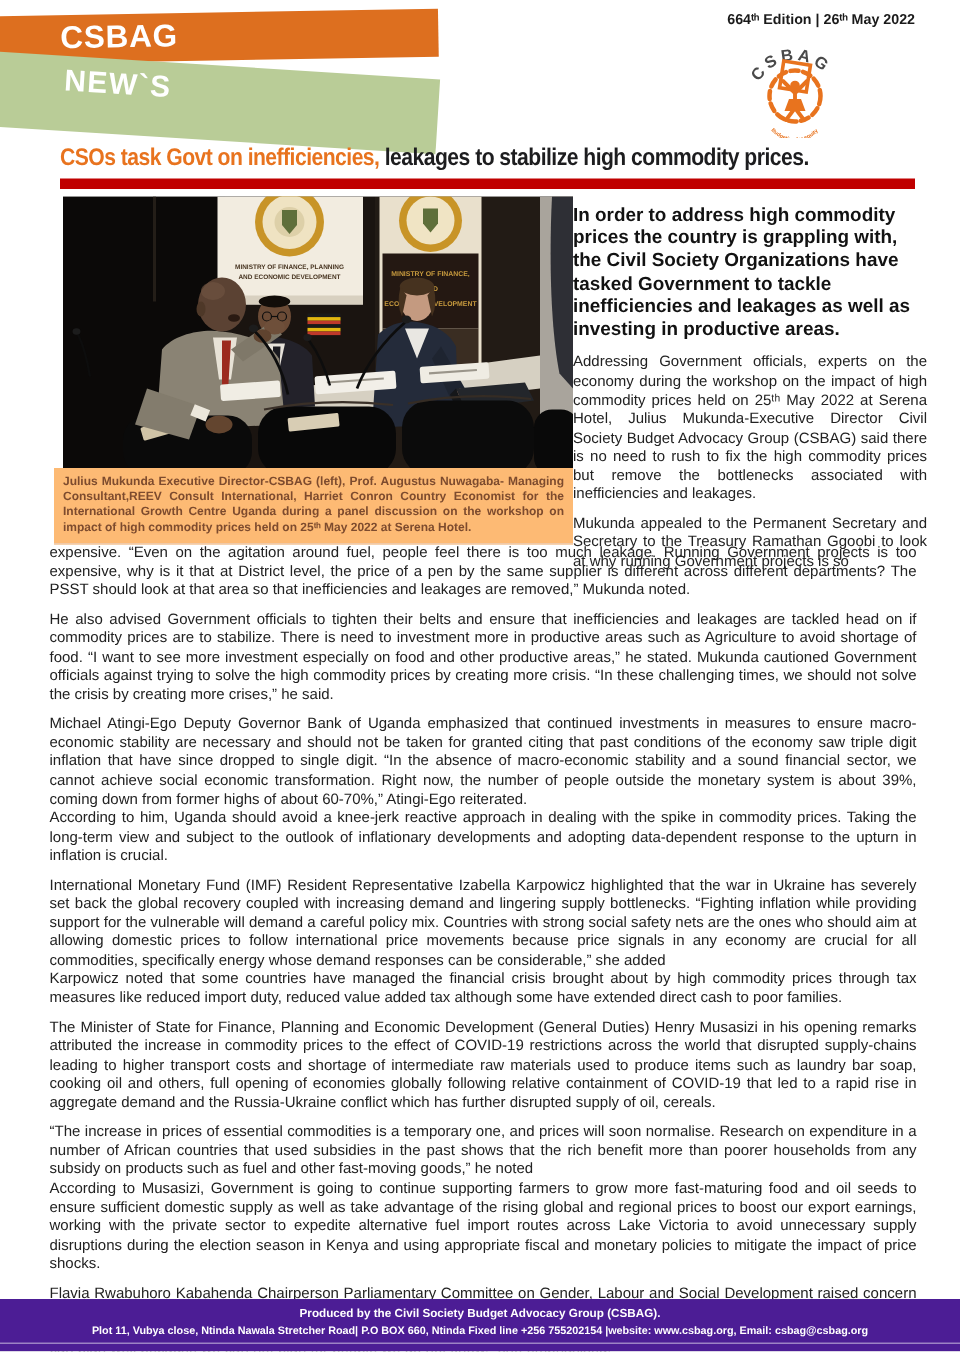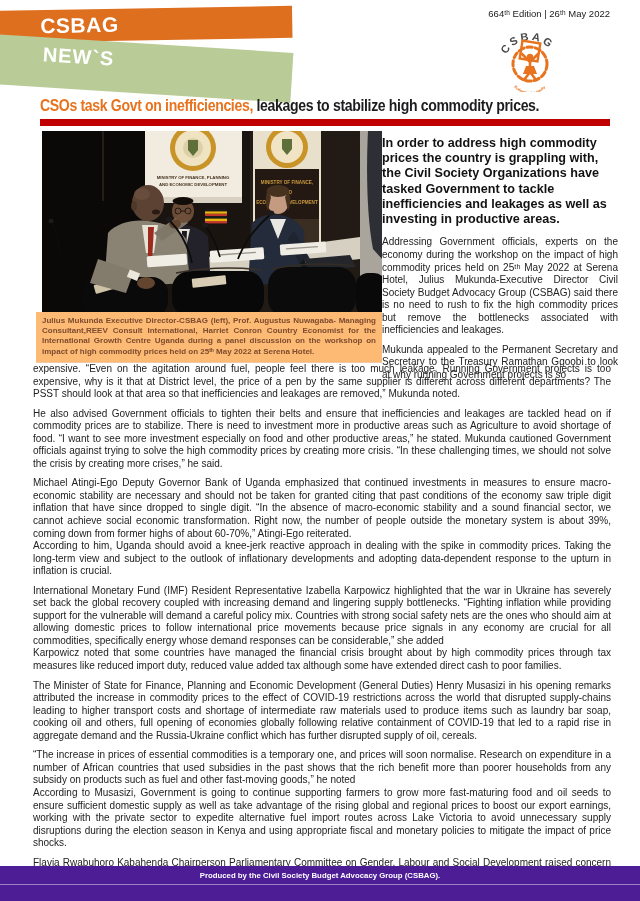--- a/index.html
+++ b/index.html
@@ -19,21 +19,21 @@
   }
   .banner-green{
     position:absolute; left:-8px; top:34px; width:302px; height:50px;
     background:#b9cc97; transform:rotate(3.6deg); transform-origin:left top;
     display:flex; align-items:flex-start;
   }
   .banner-green .brand{
     padding-left:52px; padding-top:6px; color:#fff; font-weight:bold; font-size:20px; letter-spacing:1px;
   }
   .edition{
-    position:absolute; right:30px; top:8px; font-size:9.5px; font-weight:normal; color:#1a1a1a;
+    position:absolute; right:30px; top:8px; font-size:9.5px; font-weight:bold; color:#1a1a1a;
   }
   .logo{ position:absolute; right:76px; top:26px; }
   
   .headline{
     position:absolute; left:40px; top:97px; margin:0; white-space:nowrap;
     font-size:16px; font-weight:bold; letter-spacing:-0.4px;
     transform:scaleX(.88); transform-origin:left center;
   }
   .hl-orange{ color:#e8731e; }
   .hl-dark{ color:#1d1d1f; }
@@ -237,16 +237,17 @@
       <p class="bp">International Monetary Fund (IMF) Resident Representative Izabella Karpowicz highlighted that the war in Ukraine has severely set back the global recovery coupled with increasing demand and lingering supply bottlenecks. “Fighting inflation while providing support for the vulnerable will demand a careful policy mix. Countries with strong social safety nets are the ones who should aim at allowing domestic prices to follow international price movements because price signals in any economy are crucial for all commodities, specifically energy whose demand responses can be considerable,” she added
 Karpowicz noted that some countries have managed the financial crisis brought about by high commodity prices through tax measures like reduced import duty, reduced value added tax although some have extended direct cash to poor families.</p>
       <p class="bp">The Minister of State for Finance, Planning and Economic Development (General Duties) Henry Musasizi in his opening remarks attributed the increase in commodity prices to the effect of COVID-19 restrictions across the world that disrupted supply-chains leading to higher transport costs and shortage of intermediate raw materials used to produce items such as laundry bar soap, cooking oil and others, full opening of economies globally following relative containment of COVID-19 that led to a rapid rise in aggregate demand and the Russia-Ukraine conflict which has further disrupted supply of oil, cereals.</p>
       <p class="bp">“The increase in prices of essential commodities is a temporary one, and prices will soon normalise. Research on expenditure in a number of African countries that used subsidies in the past shows that the rich benefit more than poorer households from any subsidy on products such as fuel and other fast-moving goods,” he noted
 According to Musasizi, Government is going to continue supporting farmers to grow more fast-maturing food and oil seeds to ensure sufficient domestic supply as well as take advantage of the rising global and regional prices to boost our export earnings, working with the private sector to expedite alternative fuel import routes across Lake Victoria to avoid unnecessary supply disruptions during the election season in Kenya and using appropriate fiscal and monetary policies to mitigate the impact of price shocks.</p>
       <p class="bp">Flavia Rwabuhoro Kabahenda Chairperson Parliamentary Committee on Gender, Labour and Social Development raised concern of women greatly being affected by the high commodity prices and yet there is nothing being done to support them. “If 8.5 million Ugandans are living in poverty, can Uganda Bureau of statistics give us disaggregated data on what is the Gender, Age so that we can plan well because we can not plan for people we do not know,” she emphasised.</p>
     </section>
 
   <footer class="footer">
     <div class="f1">Produced by the Civil Society Budget Advocacy Group (CSBAG).</div>
+    <div class="f2">Plot 11, Vubya close, Ntinda Nawala Stretcher Road| P.O BOX 660, Ntinda Fixed line +256 755202154 |website: www.csbag.org, Email: csbag@csbag.org</div>
     <div class="f-rule"></div>
   </footer>
 
 </div>
 
 </body></html>

